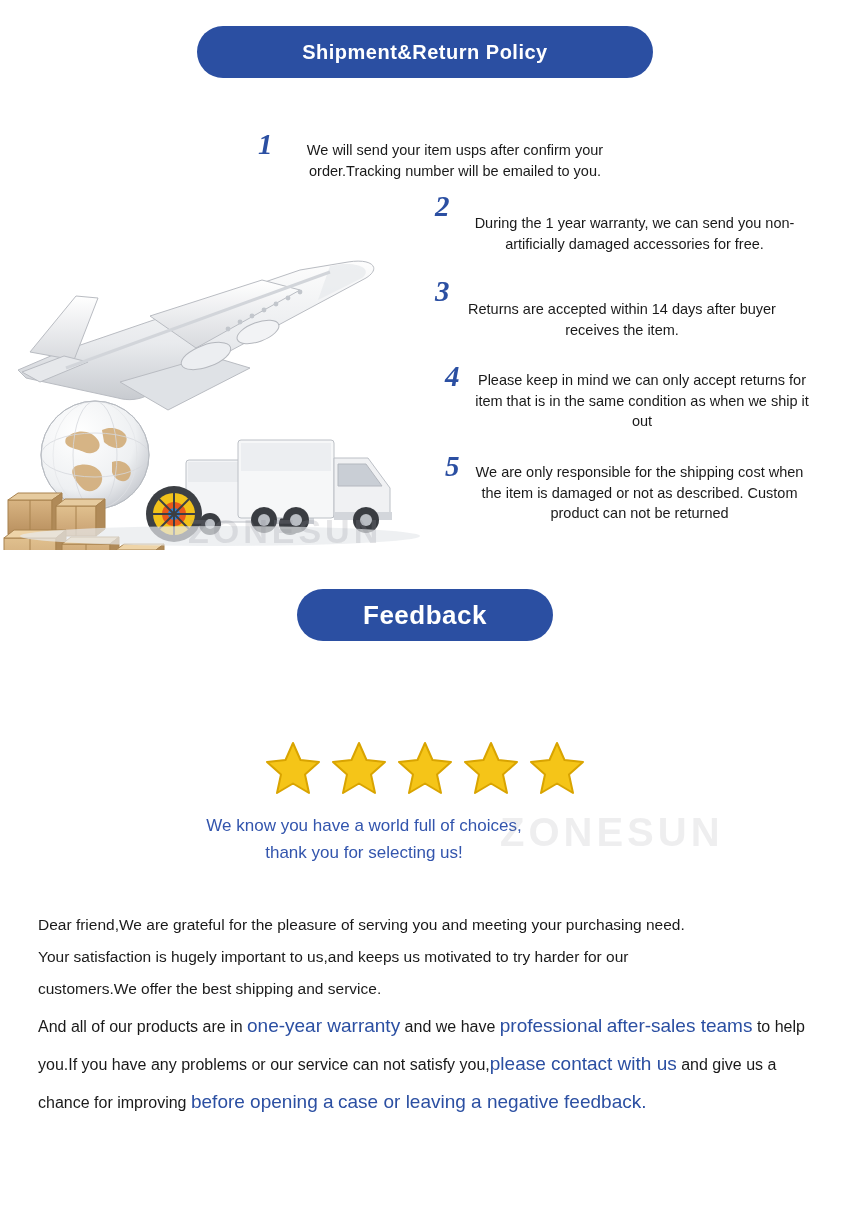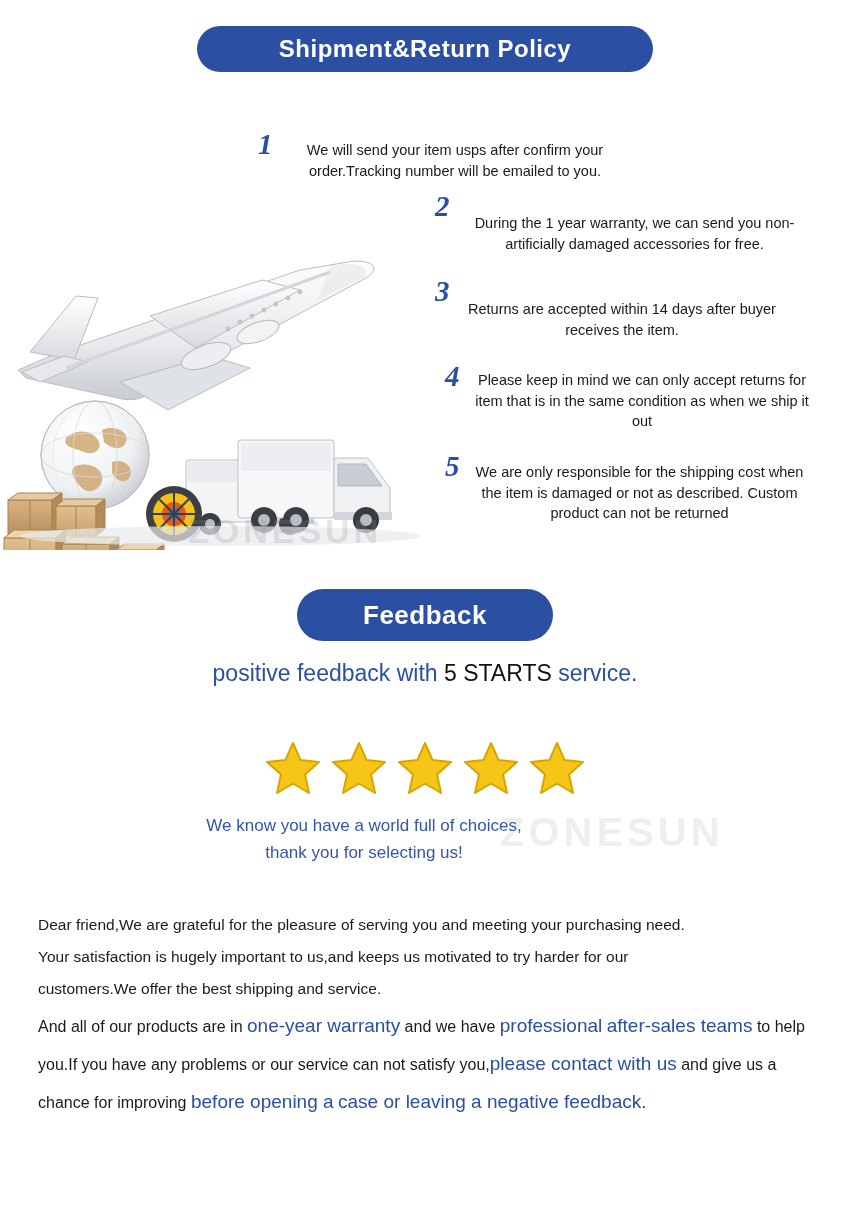--- a/index.html
+++ b/index.html
@@ -26,22 +26,22 @@
     letter-spacing: 0.5px;
     display: flex;
     align-items: center;
     justify-content: center;
   }
   #shipment-pill {
     position: absolute;
     left: 197px;
     top: 26px;
     width: 456px;
-    height: 46px;
-    font-size: 24px;
+    height: 52px;
+    font-size: 20px;
     justify-content: center;
   }
   #feedback-pill {
     position: absolute;
     left: 297px;
     top: 589px;
     width: 256px;
     height: 52px;
     font-size: 26px;
   }
@@ -377,25 +377,20 @@
     </div>
 
   </div>
 </div>
 
 <div class="pill" id="feedback-pill">
   <span>Feedback</span>
 </div>
 
 <div id="feedback-lines">
-  <div class="fb-line1">
-    <span>positive feedback with</span>
-    <span class="bold-dark">5 STARTS</span>
-    <span>service.</span>
-  </div>
 </div>
 
 <div id="stars">
   <svg class="star-svg" width="58" height="56" viewBox="0 0 58 56">
     <polygon points="29,3 36.5,20 55,22 41,34.5 45,53 29,43.5 13,53 17,34.5 3,22 21.5,20" fill="#f5c518" stroke="#d9a400" stroke-width="2" stroke-linejoin="round"></polygon>
   </svg>
   <svg class="star-svg" width="58" height="56" viewBox="0 0 58 56">
     <polygon points="29,3 36.5,20 55,22 41,34.5 45,53 29,43.5 13,53 17,34.5 3,22 21.5,20" fill="#f5c518" stroke="#d9a400" stroke-width="2" stroke-linejoin="round"></polygon>
   </svg>
   <svg class="star-svg" width="58" height="56" viewBox="0 0 58 56">

